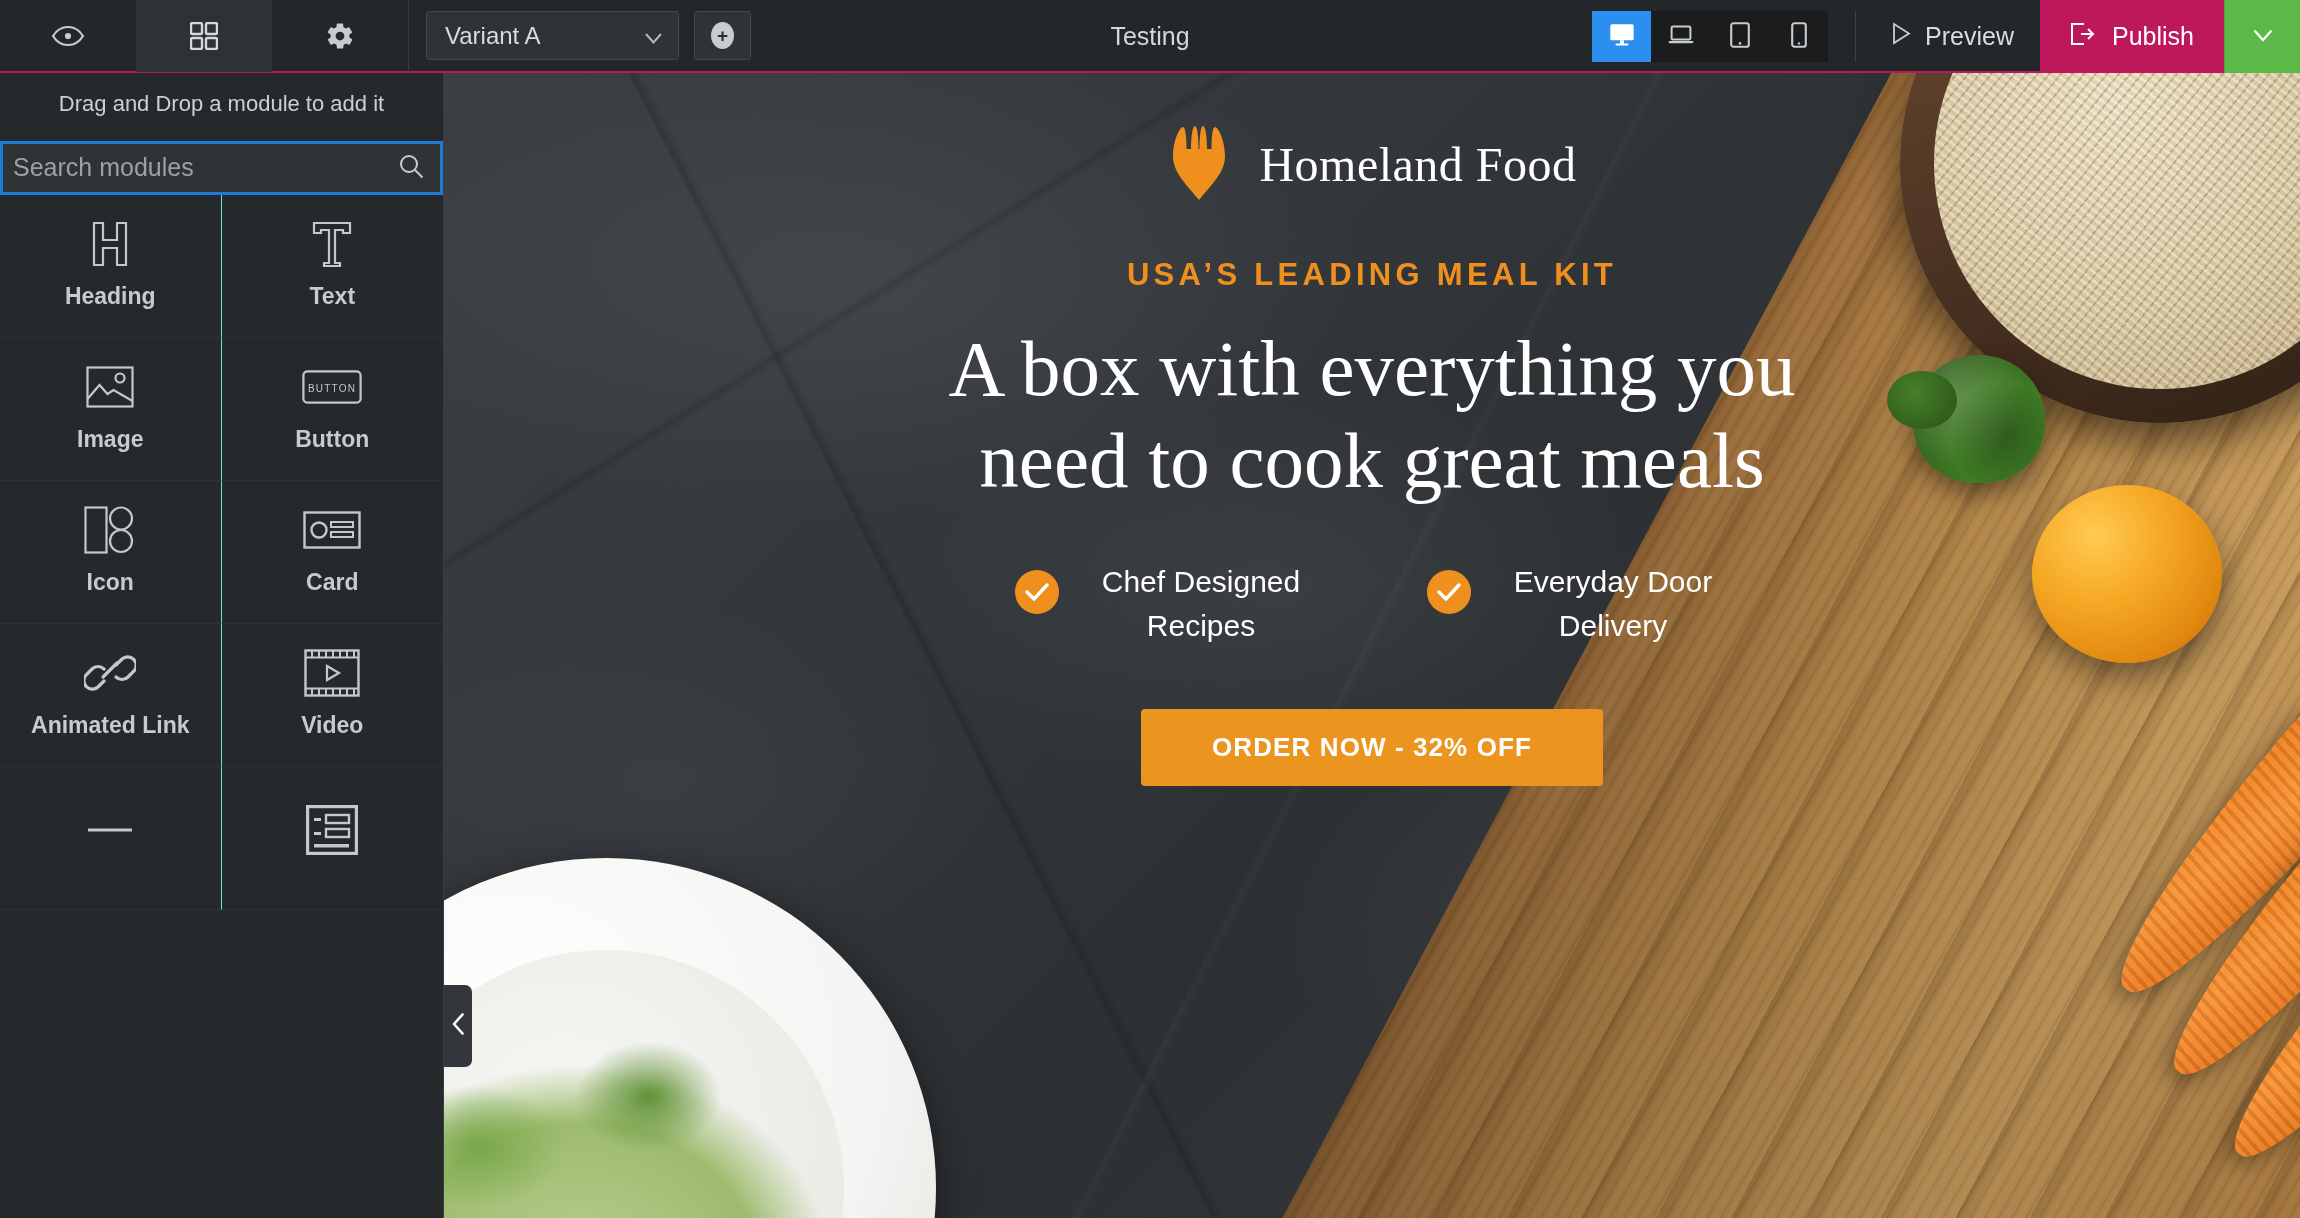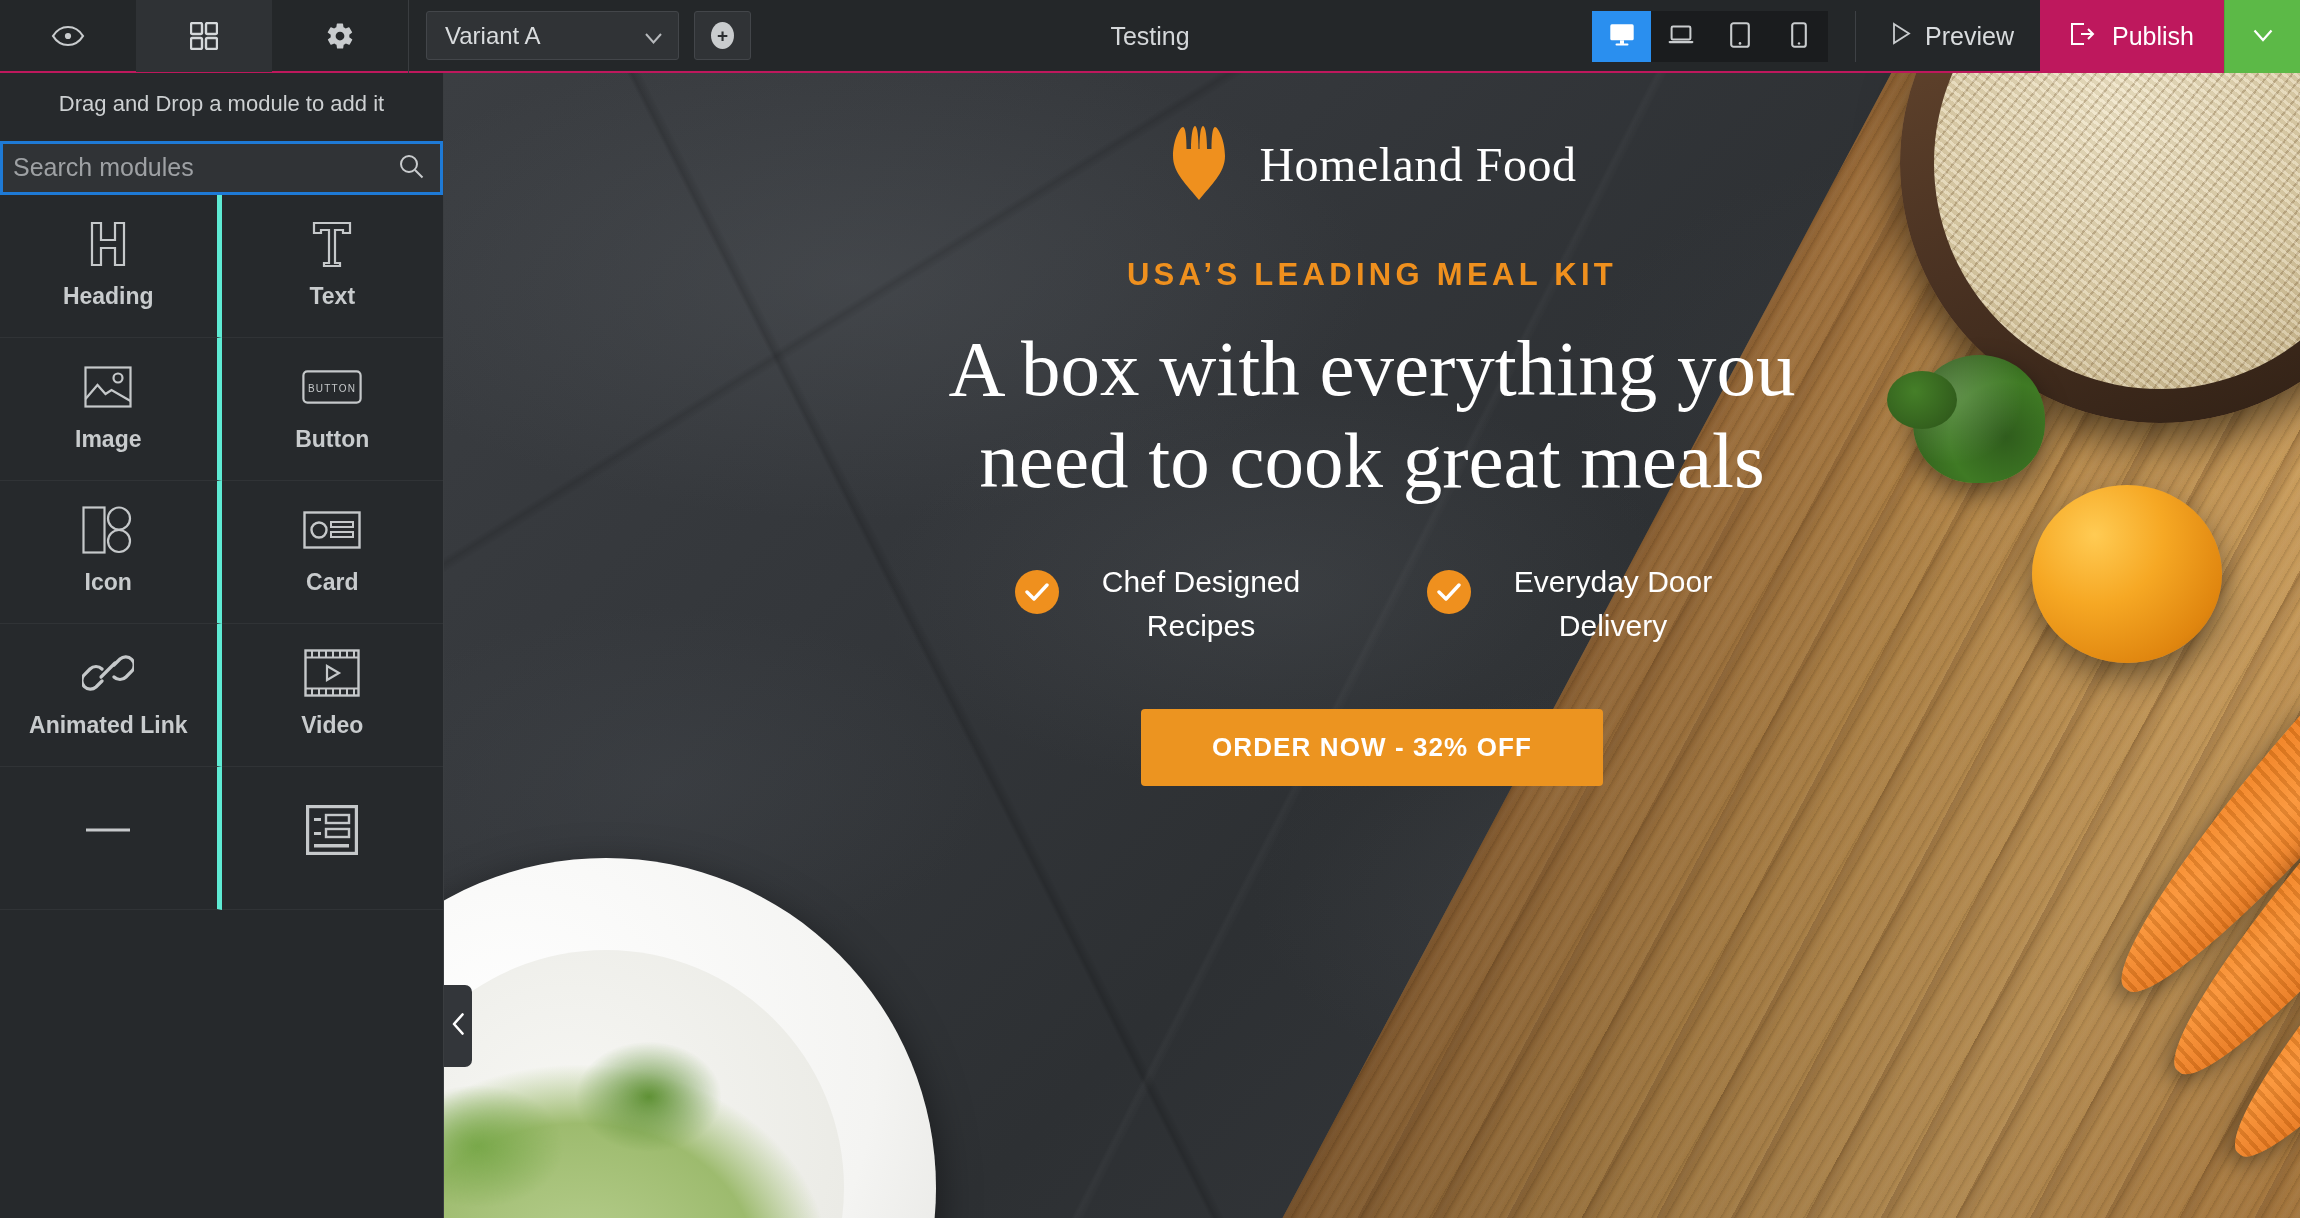--- a/index.html
+++ b/index.html
@@ -147,21 +147,21 @@
     font-family: "Liberation Sans", sans-serif;
   }
   .search-row input::placeholder { color: #9ea1a4; }
 
   .mod-grid {
     display: grid;
     grid-template-columns: 1fr 1fr;
   }
   .mod-cell {
     height: 143px;
-    border-right: 5px solid #5eead4;
+    border-right: 1px solid #5eead4;
     border-bottom: 1px solid #303336;
     display: flex; flex-direction: column;
     align-items: center; justify-content: center;
     gap: 16px;
     cursor: grab;
   }
   .mod-cell:nth-child(2n) { border-right: none; }
   .mod-icon { height: 46px; display: flex; align-items: center; justify-content: center; }
   .mod-label {
     color: #c8cbcd; font-size: 23px; font-weight: bold;

